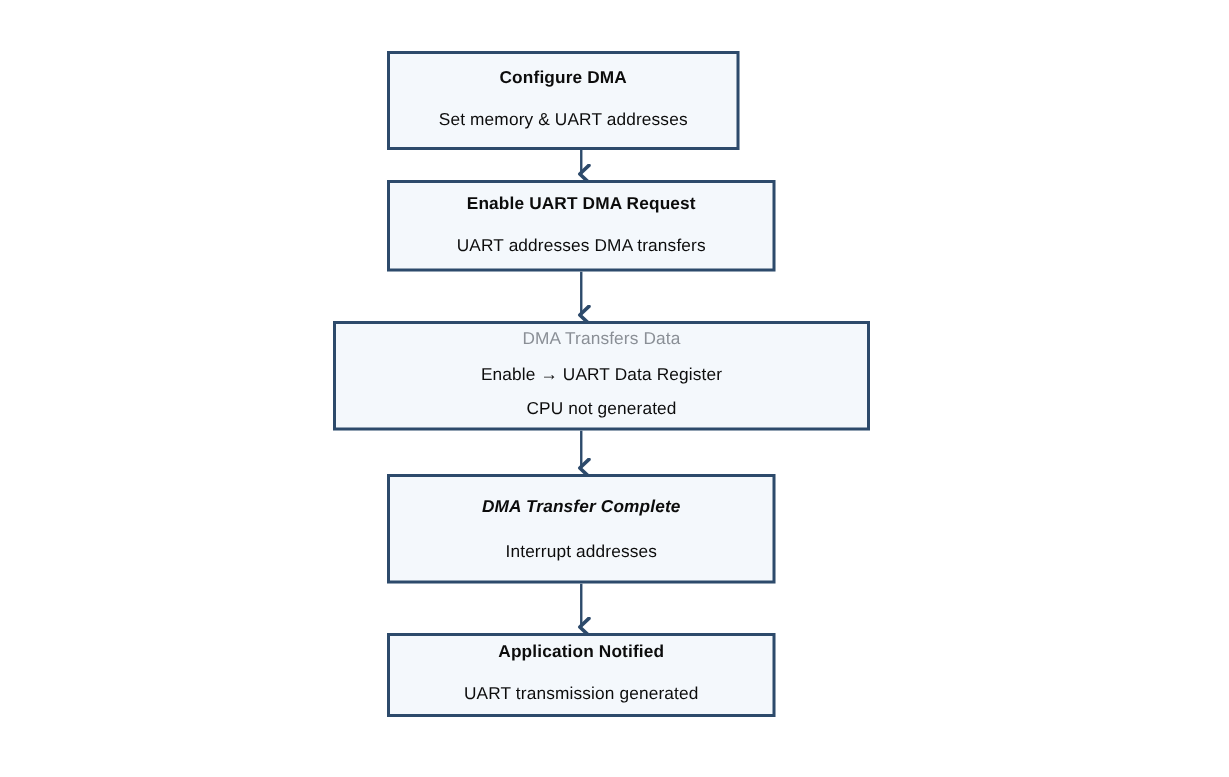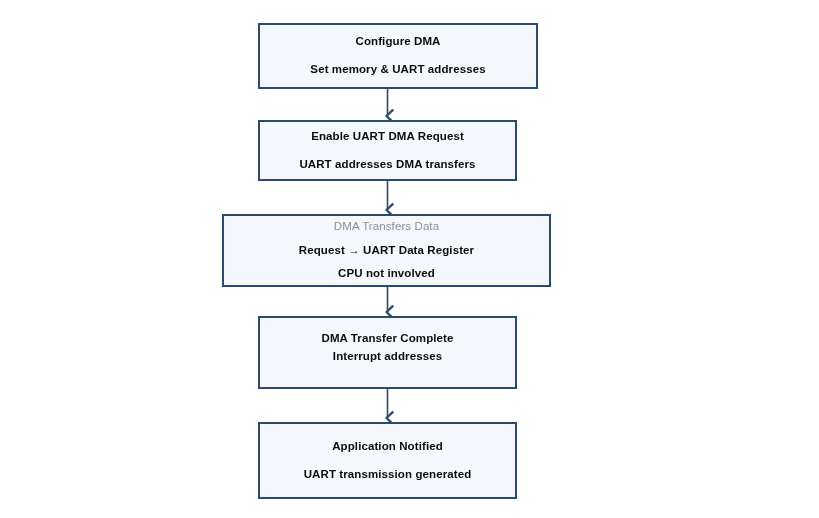--- a/index.html
+++ b/index.html
@@ -39,47 +39,47 @@
   .node-title {
     font-size: 11.5px;
     font-weight: bold;
     color: #0c0c0c;
     letter-spacing: 0.1px;
     line-height: 1.2;
   }
 
   .node-sub {
     font-size: 11.5px;
-    font-weight: bold;
+    font-weight: normal;
     color: #0c0c0c;
     letter-spacing: 0.1px;
     line-height: 1.2;
     text-align: right;
   }
 
   
   .node-title.muted {
     font-weight: normal;
     color: #8a8f96;
     font-size: 11.5px;
   }
 
   
-  #node-configure-dma   { left: 258px; top: 23px;  width: 280px; height: 66px; }
+  #node-configure-dma   { left: 258px; top: 34px;  width: 235px; height: 66px; }
   #node-enable-uart     { left: 258px; top: 120px; width: 259px; height: 61px; }
-  #node-dma-transfers   { left: 222px; top: 214px; width: 329px; height: 73px; }
+  #node-dma-transfers   { left: 222px; top: 214px; width: 358px; height: 73px; }
   #node-transfer-done   { left: 258px; top: 316px; width: 259px; height: 73px; }
-  #node-app-notified    { left: 258px; top: 422px; width: 259px; height: 77px; }
+  #node-app-notified    { left: 258px; top: 422px; width: 259px; height: 56px; }
 
   
   #node-configure-dma .node-title { margin-bottom: 14px; }
   #node-enable-uart .node-title   { margin-bottom: 14px; }
   #node-dma-transfers .node-title { margin-bottom: 10px; }
   #node-dma-transfers .node-sub.first { margin-bottom: 9px; }
-  #node-transfer-done .node-title { margin-bottom: 4px; }
+  #node-transfer-done .node-title { margin-bottom: 16px; font-style: italic; }
   #node-transfer-done            { justify-content: flex-start; padding-top: 14px; }
   #node-app-notified .node-title  { margin-bottom: 14px; }
 
   .connector { position: absolute; }
 </style>
 </head>
 <body>
 
 <div id="flow-canvas">
 
@@ -104,22 +104,22 @@
     <div class="node-sub">Set memory &amp; UART addresses</div>
   </div>
 
   <div class="node" id="node-enable-uart">
     <div class="node-title">Enable UART DMA Request</div>
     <div class="node-sub">UART addresses DMA transfers</div>
   </div>
 
   <div class="node" id="node-dma-transfers">
     <div class="node-title muted">DMA Transfers Data</div>
-    <div class="node-sub first">Request → UART Data Register</div>
-    <div class="node-sub">CPU not involved</div>
+    <div class="node-sub first">Enable → UART Data Register</div>
+    <div class="node-sub">CPU not generated</div>
   </div>
 
   <div class="node" id="node-transfer-done">
     <div class="node-title">DMA Transfer Complete</div>
     <div class="node-sub">Interrupt addresses</div>
   </div>
 
   <div class="node" id="node-app-notified">
     <div class="node-title">Application Notified</div>
     <div class="node-sub">UART transmission generated</div>

